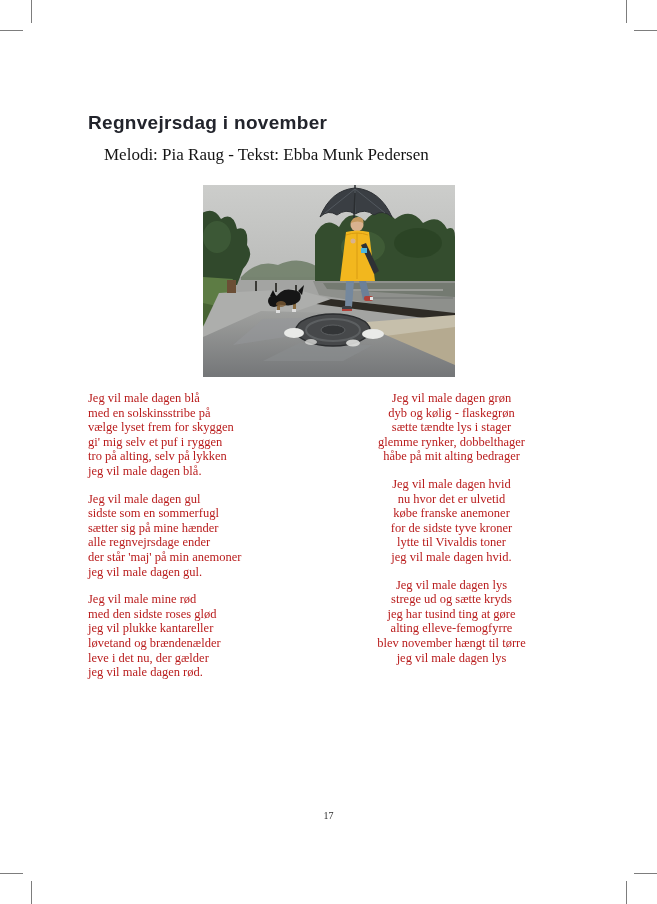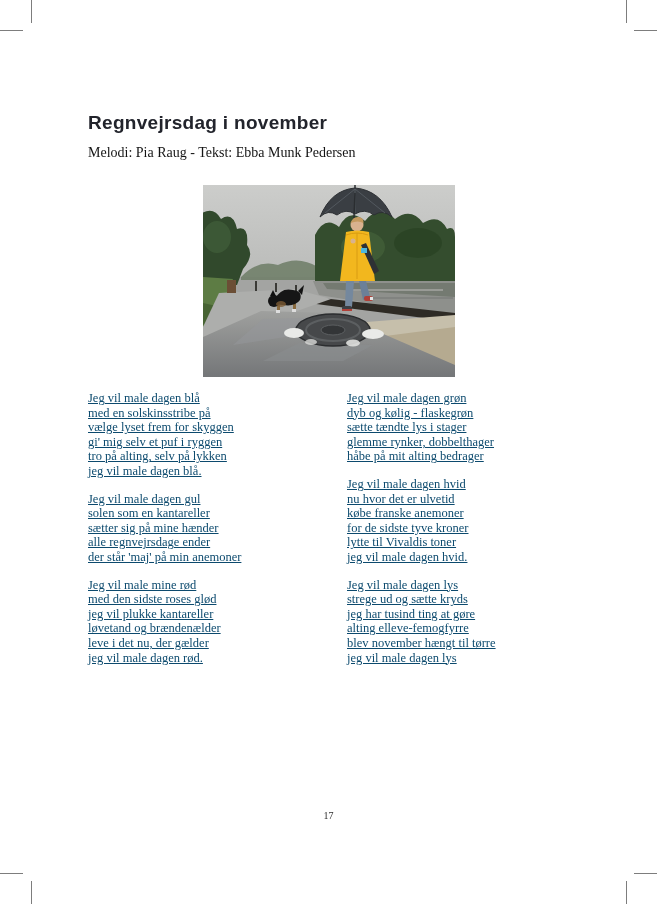--- a/index.html
+++ b/index.html
@@ -9,33 +9,33 @@
   }
   .crop { position:absolute; background:#7d7d7d; }
   .crop.v { width:1px; height:23px; }
   .crop.h { width:23px; height:1px; }
   .title {
     position:absolute; left:88px; top:112px;
     font-family:"Liberation Sans", sans-serif; font-weight:700;
     font-size:19px; letter-spacing:.3px; color:#22242c;
   }
   .credit {
-    position:absolute; left:88px; top:145px;
-    font-size:14px; color:#141414;
+    position:absolute; left:104px; top:145px;
+    font-size:17px; color:#141414;
   }
   .photo {
     position:absolute; left:203px; top:185px; width:252px; height:192px;
   }
   .photo svg { display:block; width:252px; height:192px; }
   .col {
     position:absolute; top:391px; width:245px;
-    font-size:12.5px; line-height:14.6px; color:#0c4a6e;text-decoration:underline;
+    font-size:12.5px; line-height:14.6px; color:#b91c1c;
   }
   .col1 { left:88px; }
-  .col2 { left:347px; }
+  .col2 { left:329px;text-align:center; }
   .stanza { margin:0 0 13px 0; }
   .line { white-space:nowrap; }
   .pageno {
     position:absolute; left:31px; top:810px; width:595px; text-align:center;
     font-family:Liberation Serif, serif; font-size:10px; color:#2e2e2e;
   }
 </style>
 </head>
 <body>
 
@@ -163,24 +163,25 @@
     <div class="stanza">
       <div class="line">Jeg vil male dagen blå</div>
       <div class="line">med en solskinsstribe på</div>
       <div class="line">vælge lyset frem for skyggen</div>
       <div class="line">gi' mig selv et puf i ryggen</div>
       <div class="line">tro på alting, selv på lykken</div>
       <div class="line">jeg vil male dagen blå.</div>
     </div>
     <div class="stanza">
       <div class="line">Jeg vil male dagen gul</div>
-      <div class="line">solen som en kantareller</div>
+      <div class="line">sidste som en sommerfugl</div>
       <div class="line">sætter sig på mine hænder</div>
       <div class="line">alle regnvejrsdage ender</div>
       <div class="line">der står 'maj' på min anemoner</div>
+      <div class="line">jeg vil male dagen gul.</div>
     </div>
     <div class="stanza">
       <div class="line">Jeg vil male mine rød</div>
       <div class="line">med den sidste roses glød</div>
       <div class="line">jeg vil plukke kantareller</div>
       <div class="line">løvetand og brændenælder</div>
       <div class="line">leve i det nu, der gælder</div>
       <div class="line">jeg vil male dagen rød.</div>
     </div>
   </div>

